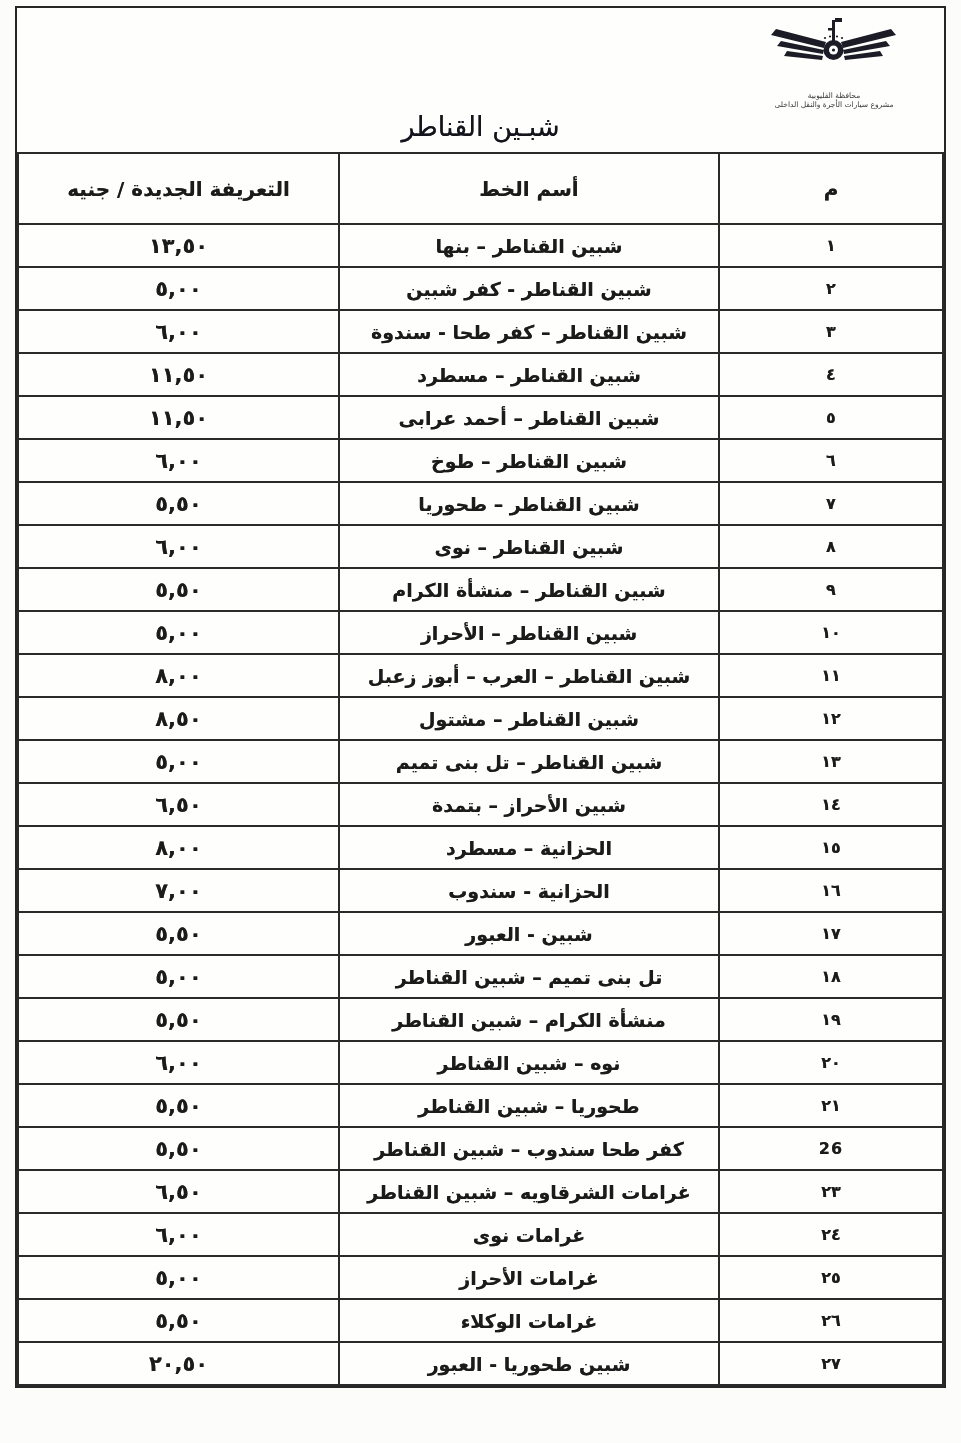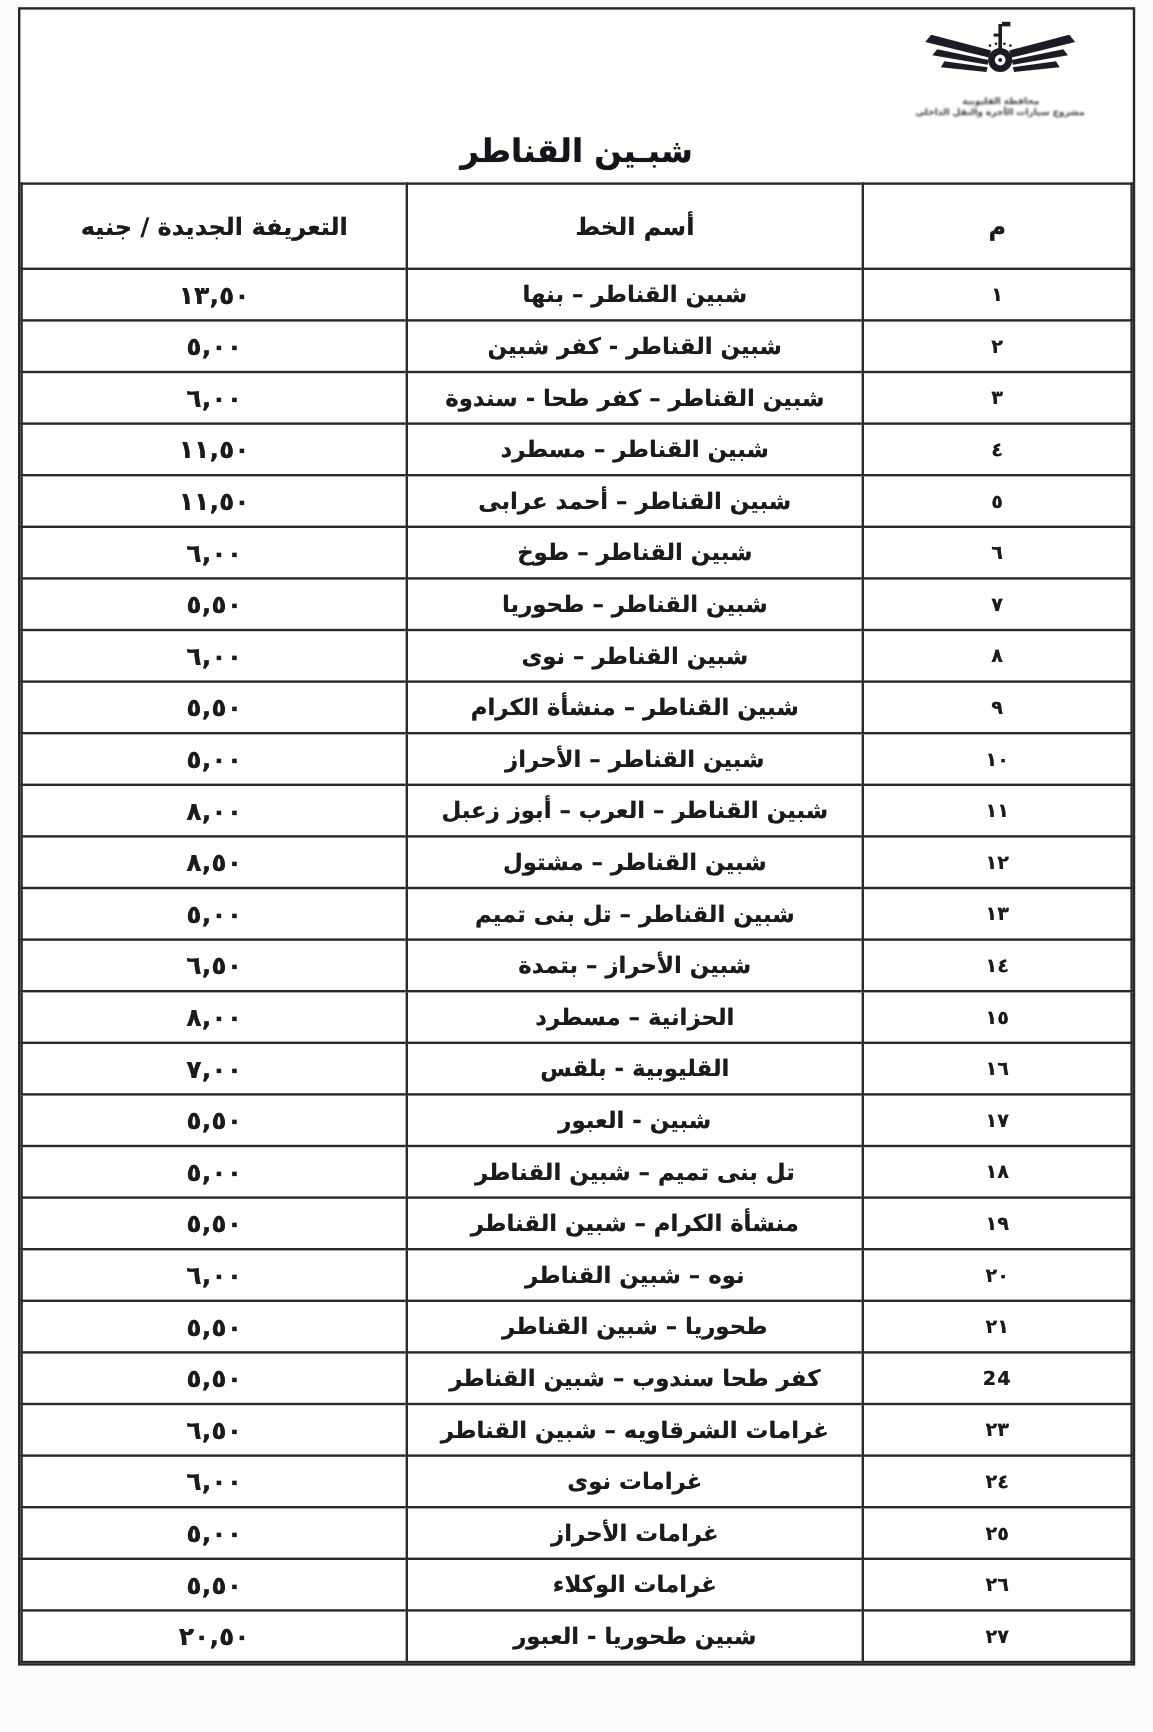--- a/index.html
+++ b/index.html
@@ -26,38 +26,38 @@
   .logo {
     position: absolute;
     top: 10px;
     right: 40px;
     width: 140px;
     text-align: center;
     direction: rtl;
   }
   .logo svg { display: block; margin: 0 auto; }
   .logo-cap {
-    margin-top: 4px;
+    margin-top: 15px;
     font-size: 7.5px;
     line-height: 9px;
     color: #3a3a3a;
-    font-weight: bold;
+    font-weight: normal;
     filter: blur(0.7px);
     letter-spacing: 0.5px;
     white-space: nowrap;
   }
   .title {
     position: absolute;
     bottom: 10px;
     left: 0;
     right: 0;
     text-align: center;
     direction: rtl;
     font-size: 27px;
-    font-weight: bold;
+    font-weight: normal;
     color: #14141c;
     text-shadow: 0 0 0.6px rgba(20,20,28,0.8);
   }
   table {
     width: 100%;
     border-collapse: collapse;
     table-layout: fixed;
     direction: rtl;
   }
   th, td {
@@ -235,21 +235,21 @@
   </tr>
 
   <tr>
     <td class="cell-no">١٥</td>
     <td class="cell-line">الحزانية – مسطرد</td>
     <td class="cell-tariff">٨,٠٠</td>
   </tr>
 
   <tr>
     <td class="cell-no">١٦</td>
-    <td class="cell-line">القليوبية - بلقس</td>
+    <td class="cell-line">الحزانية - سندوب</td>
     <td class="cell-tariff">٧,٠٠</td>
   </tr>
 
   <tr>
     <td class="cell-no">١٧</td>
     <td class="cell-line">شبين - العبور</td>
     <td class="cell-tariff">٥,٥٠</td>
   </tr>
 
   <tr>
@@ -270,21 +270,21 @@
     <td class="cell-tariff">٦,٠٠</td>
   </tr>
 
   <tr>
     <td class="cell-no">٢١</td>
     <td class="cell-line">طحوريا – شبين القناطر</td>
     <td class="cell-tariff">٥,٥٠</td>
   </tr>
 
   <tr>
-    <td class="cell-no">24</td>
+    <td class="cell-no">26</td>
     <td class="cell-line">كفر طحا سندوب – شبين القناطر</td>
     <td class="cell-tariff">٥,٥٠</td>
   </tr>
 
   <tr>
     <td class="cell-no">٢٣</td>
     <td class="cell-line">غرامات الشرقاويه – شبين القناطر</td>
     <td class="cell-tariff">٦,٥٠</td>
   </tr>
 

